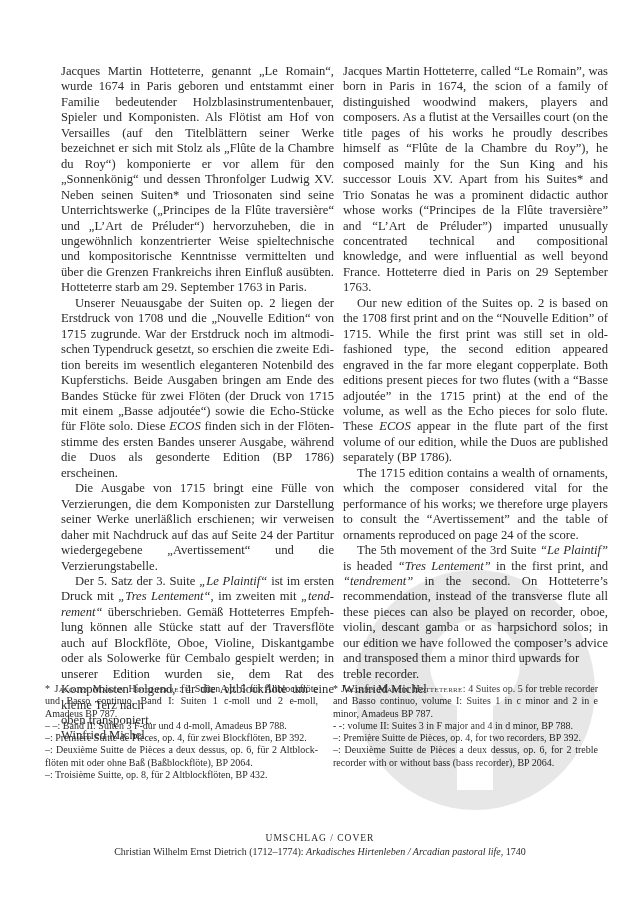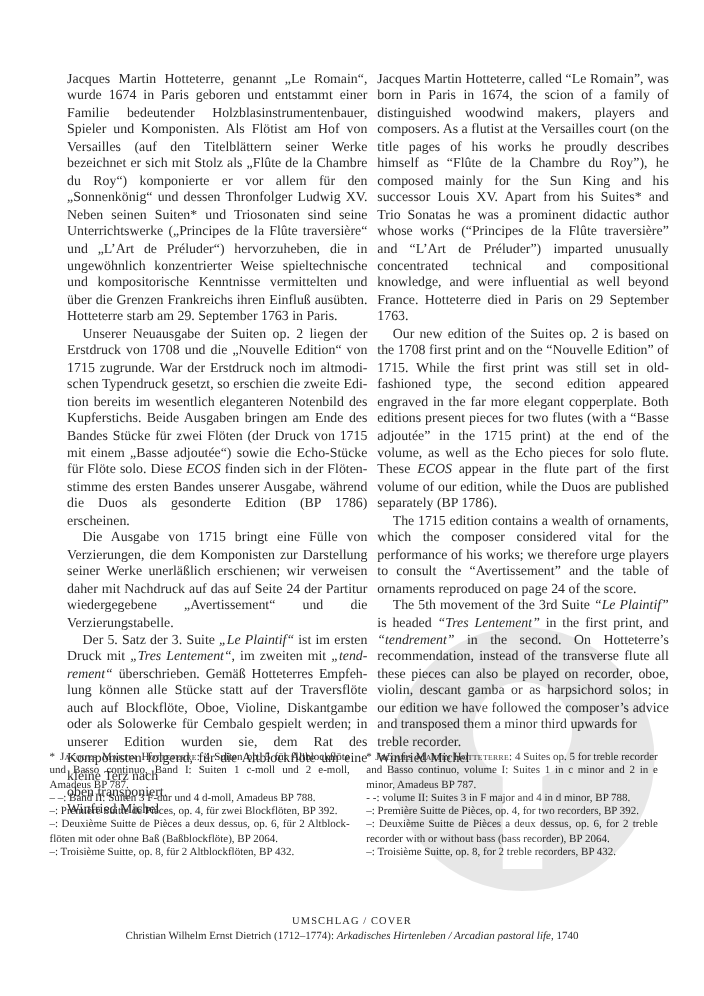--- a/index.html
+++ b/index.html
@@ -51,21 +51,20 @@
   <p>–: Première Suitte de Pièces, op. 4, für zwei Blockflöten, BP 392.</p>
   <p>–: Deuxième Suitte de Pièces a deux dessus, op. 6, für 2 Altblock­flöten mit oder ohne Baß (Baßblockflöte), BP 2064.</p>
   <p>–: Troisième Suitte, op. 8, für 2 Altblockflöten, BP 432.</p>
 </div>
 
 <div class="notes right">
   <p><span class="sc">* Jacques Martin Hotteterre:</span><span> 4 Suites op. 5 for treble recorder and Basso continuo, volume I: Suites 1 in c minor and 2 in e minor, Amadeus BP 787.</span></p>
   <p>- -: volume II: Suites 3 in F major and 4 in d minor, BP 788.</p>
   <p>–: Première Suitte de Pièces, op. 4, for two recorders, BP 392.</p>
   <p>–: Deuxième Suitte de Pièces a deux dessus, op. 6, for 2 treble recorder with or without bass (bass recorder), BP 2064.</p>
-  <p>–: Troisième Suitte, op. 8, for 2 treble recorders, BP 432.</p>
 </div>
 
 <svg class="watermark" viewBox="0 0 260 260">
   <circle cx="130" cy="130" r="120" fill="#000"></circle>
   <circle cx="130" cy="105" r="45" fill="#fff"></circle>
   <rect x="112" y="140" width="36" height="90" fill="#fff"></rect>
 </svg>
 
 <div class="cover">
   <div class="label">UMSCHLAG / COVER</div>

